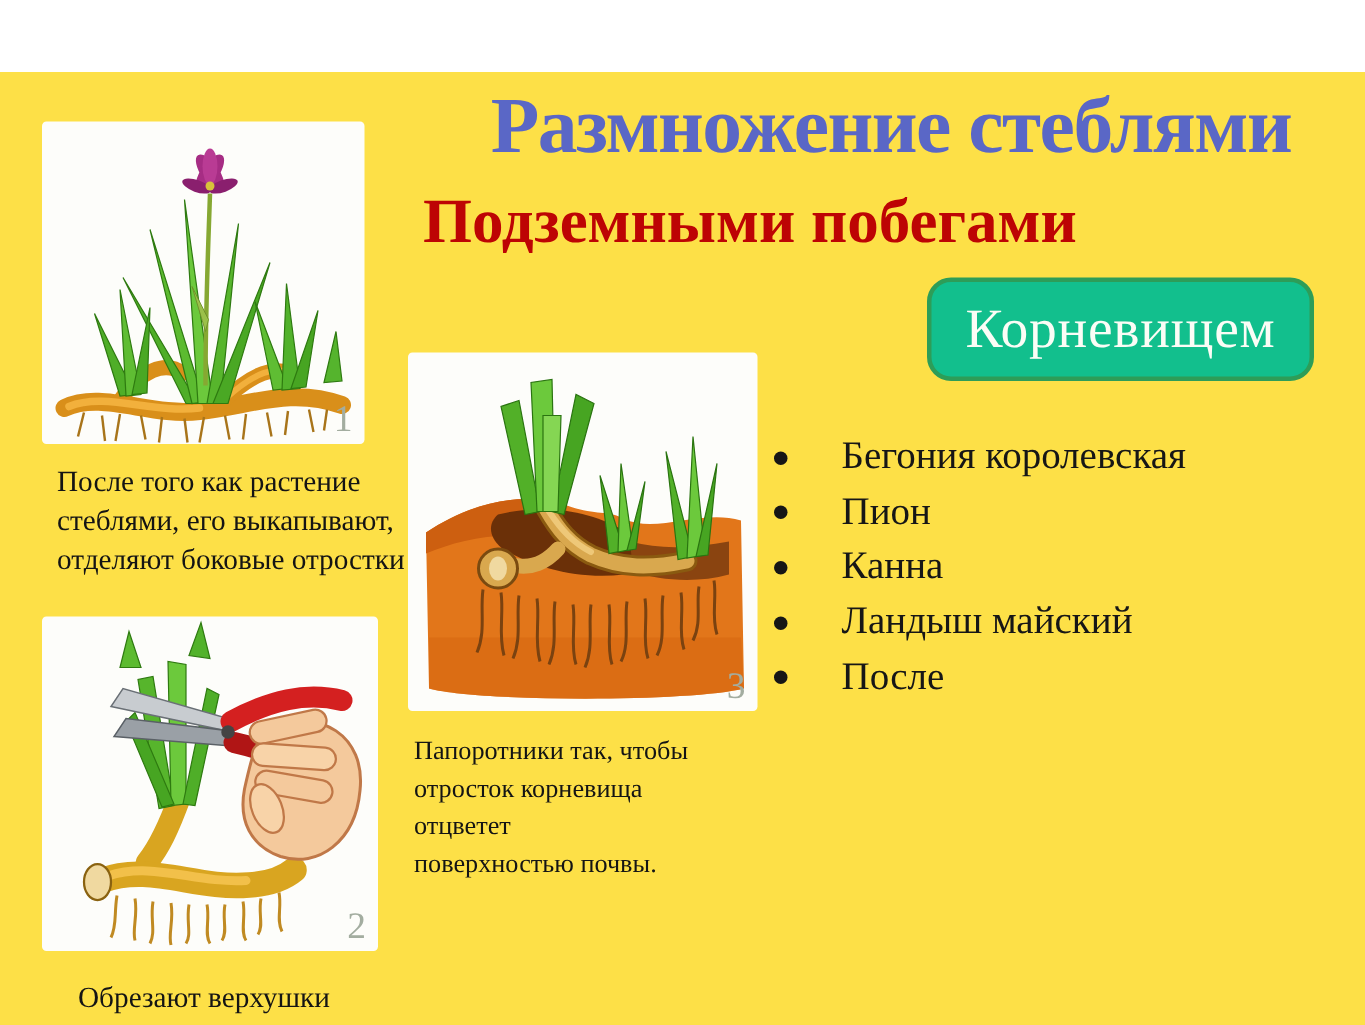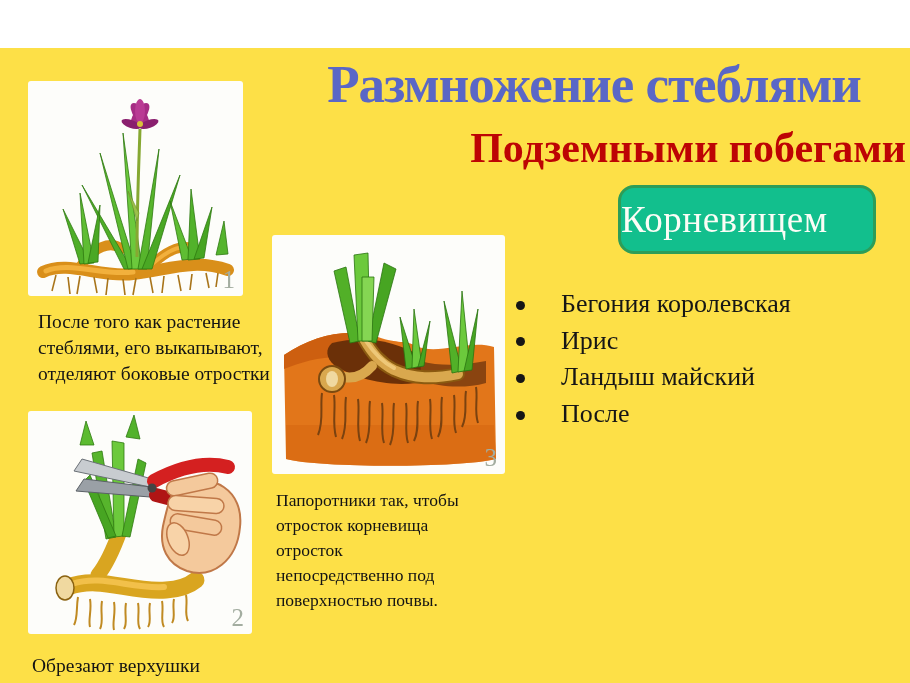--- a/index.html
+++ b/index.html
@@ -11,49 +11,49 @@
     overflow:hidden;
     margin-top:48px;
   }
   .title{
     position:absolute;left:282px;top:6px;width:624px;
     text-align:center;font-size:53px;font-weight:bold;
     color:#5a67c6;letter-spacing:-1px;white-space:nowrap;
   }
   .subtitle{
     position:absolute;left:282px;top:76px;width:624px;
-    text-align:right;font-size:42px;font-weight:bold;
+    text-align:left;font-size:42px;font-weight:bold;
     color:#bd0404;white-space:nowrap;
   }
   .rhizome-btn{
     position:absolute;left:618px;top:137px;width:258px;height:69px;
     background:#12bf8d;border:3px solid #2d9d58;border-radius:16px;
     box-sizing:border-box;
-    display:flex;align-items:center;justify-content:flex-start;
+    display:flex;align-items:center;justify-content:center;
     cursor:pointer;
   }
   .rhizome-btn span{
     color:#fbfdf6;font-size:37px;letter-spacing:.5px;
   }
   .figure{
     position:absolute;background:#fdfdfa;border-radius:3px;
   }
   .fig1{left:28px;top:33px;width:215px;height:215px;}
   .fig2{left:28px;top:363px;width:224px;height:223px;}
   .fig3{left:272px;top:187px;width:233px;height:239px;z-index:3;}
   .fig-num{
     position:absolute;right:8px;bottom:2px;
     font-size:25px;color:#a3ada0;
   }
   .caption{
     position:absolute;color:#141414;z-index:1;
   }
   .caption div{white-space:nowrap;}
   .cap1{left:38px;top:261px;font-size:19.5px;line-height:26px;}
-  .cap2{left:32px;top:604px;font-size:19.5px;line-height:27px;}
+  .cap2{left:52px;top:604px;font-size:19.5px;line-height:27px;}
   .cap3{left:276px;top:440px;font-size:17.5px;line-height:25px;}
   .plant-list{
     position:absolute;left:516px;top:238px;width:394px;
     list-style:none;margin:0;padding:0;text-align:right;
   }
   .plant-list li{
     display:flex;align-items:center;height:36.6px;
     font-size:26px;color:#161616;
   }
   .bullet{
@@ -230,33 +230,36 @@
     <div>отделяют боковые отростки</div>
   </div>
 
   <div class="caption cap2">
     <div>Обрезают верхушки</div>
   </div>
 
   <div class="caption cap3">
     <div>Папоротники так, чтобы</div>
     <div>отросток корневища</div>
-    <div>отросток</div>
-    <div>непосредственно под</div>
+    <div>отцветет</div>
     <div>поверхностью почвы.</div>
   </div>
 
   <ul class="plant-list">
     <li>
       <span class="bullet"></span>
       <span class="label">Бегония королевская</span>
     </li>
     <li>
       <span class="bullet"></span>
-      <span class="label">Ирис</span>
+      <span class="label">Пион</span>
+    </li>
+    <li>
+      <span class="bullet"></span>
+      <span class="label">Канна</span>
     </li>
     <li>
       <span class="bullet"></span>
       <span class="label">Ландыш майский</span>
     </li>
     <li>
       <span class="bullet"></span>
       <span class="label">После</span>
     </li>
   </ul>

